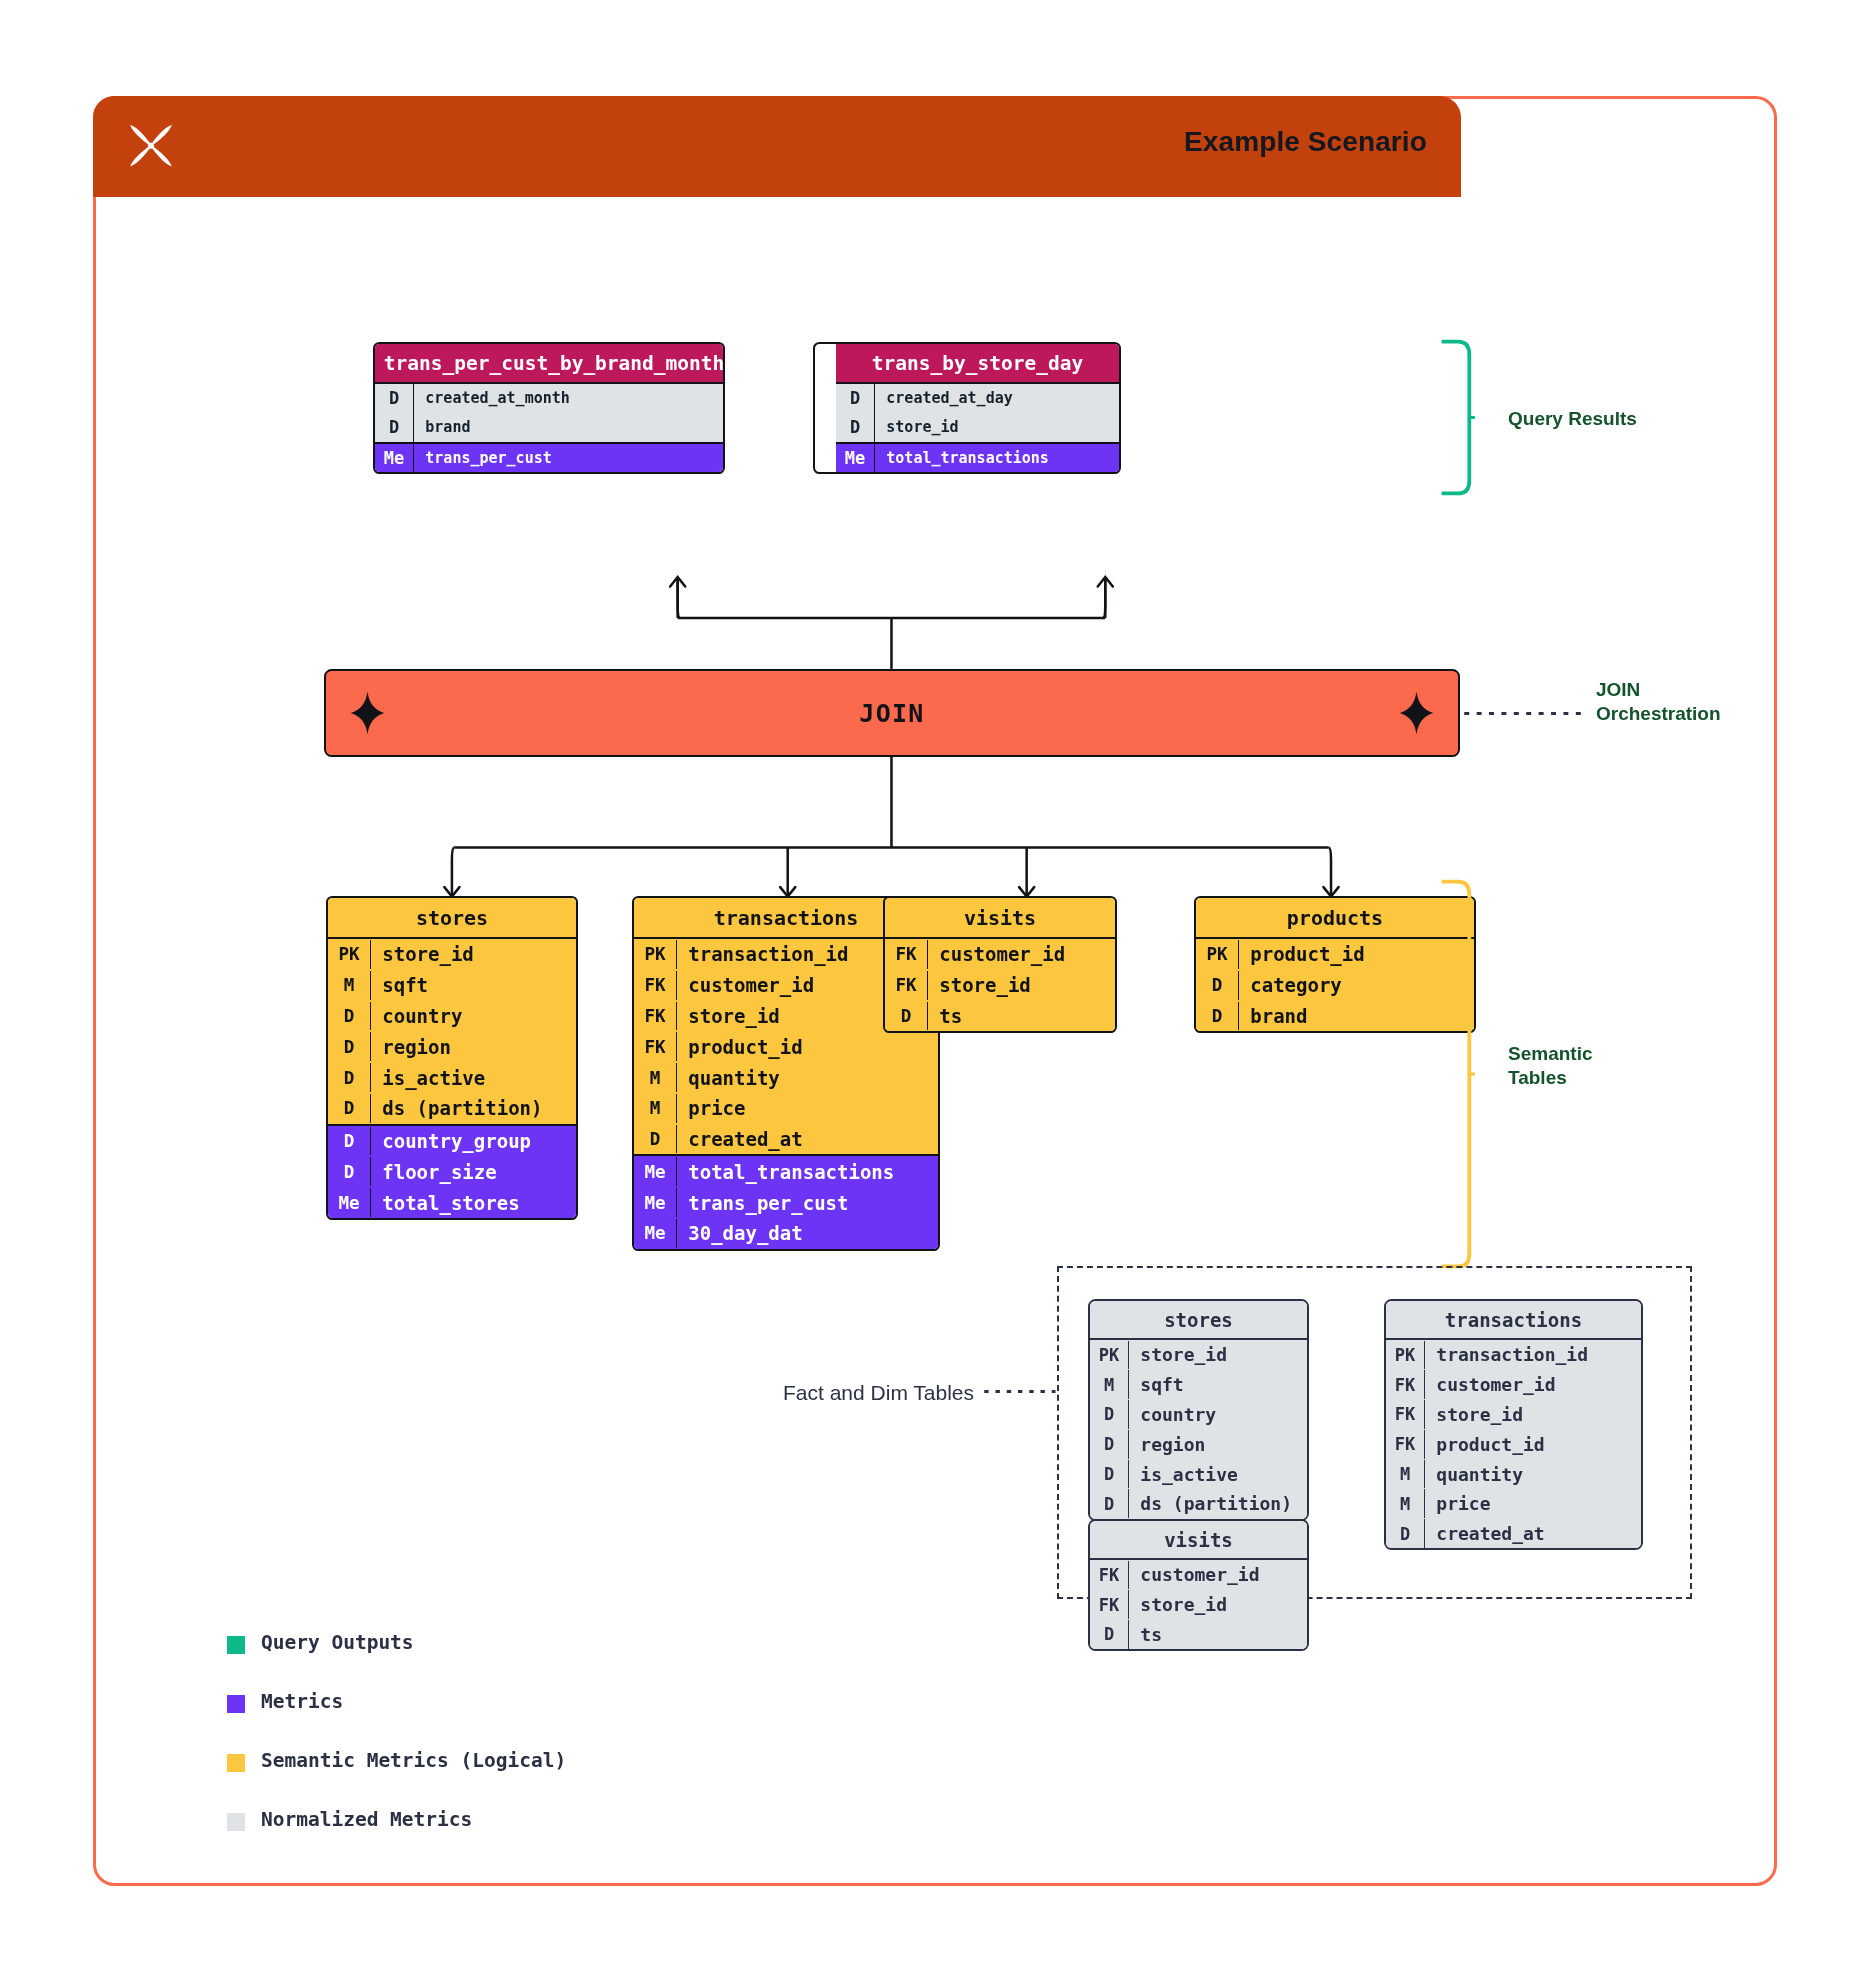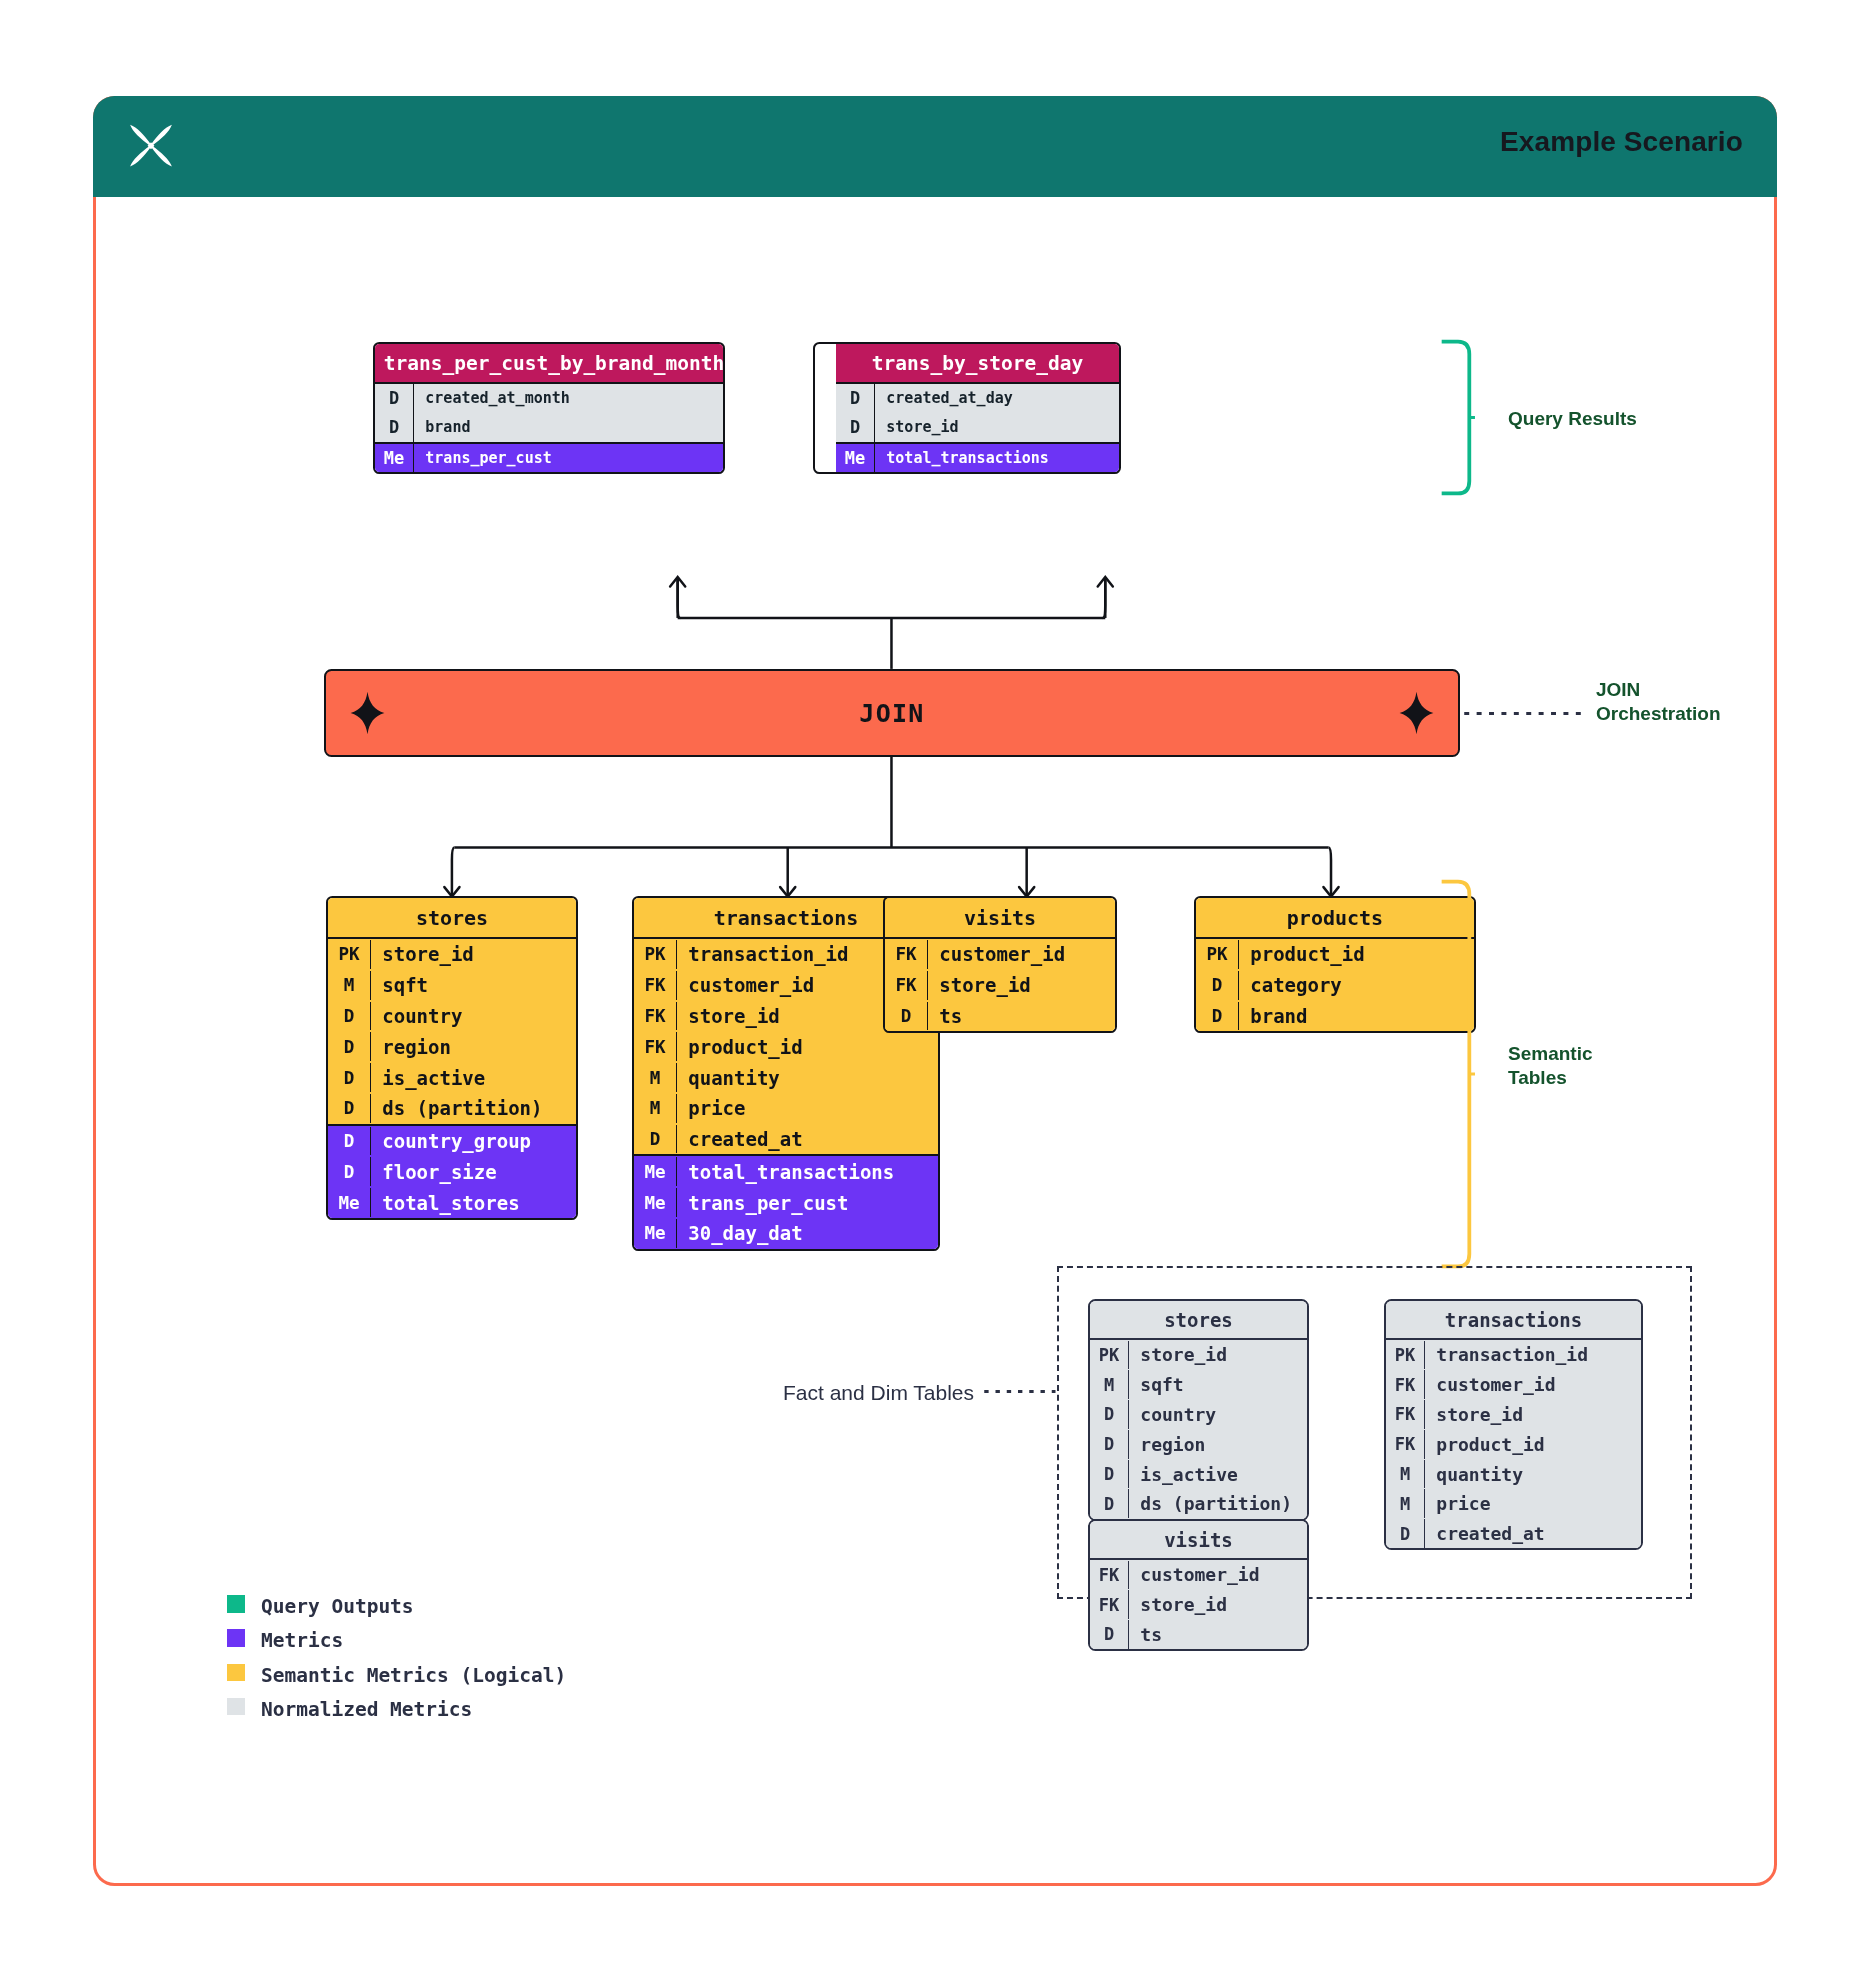--- a/index.html
+++ b/index.html
@@ -16,22 +16,22 @@
   #card {
     position: absolute;
     left: 93px; top: 96px;
     width: 1684px; height: 1790px;
     border: 3.1px solid #fc6a4d;
     border-radius: 21.4px;
     background: #ffffff;
   }
   #header {
     position: absolute; left: -3.1px; top: -3.1px;
-    width: 1684px; height: 101px;
-    background: #0f766e;
+    width: 1368px; height: 101px;
+    background: #c2410c;
     border-radius: 21.4px 21.4px 0 0;
   }
   #logo { position:absolute; left:29px; top:22.6px; width:58px; height:58px; }
   #header-title {
     position:absolute; right:34px; top:30px;
     font-size:28px; font-weight:700; color:#16181f;
     letter-spacing:0.1px;
   }
 
   
@@ -118,21 +118,21 @@
     border:2.5px dashed #2b3044;
   }
   #factdim-label {
     position:absolute; left:687px; top:1282px;
     font-size:21px; font-weight:400; color:#2b3044;
     white-space:nowrap;
   }
 
   
   #legend { position:absolute; left:131px; top:1496px; }
-  .leg-row { display:flex; align-items:flex-start; margin-bottom:11.3px; }
+  .leg-row { display:flex; align-items:flex-end; margin-bottom:11.3px;margin-top:36px; }
   .leg-sw { width:17.6px; height:17.6px; margin-right:16.4px; flex:0 0 auto; }
   .leg-tx {
     font-family:"DejaVu Sans Mono", monospace;
     font-size:19.5px; font-weight:700; color:#2b3044;
     white-space:nowrap;
   }
 </style>
 </head>
 <body>
 

